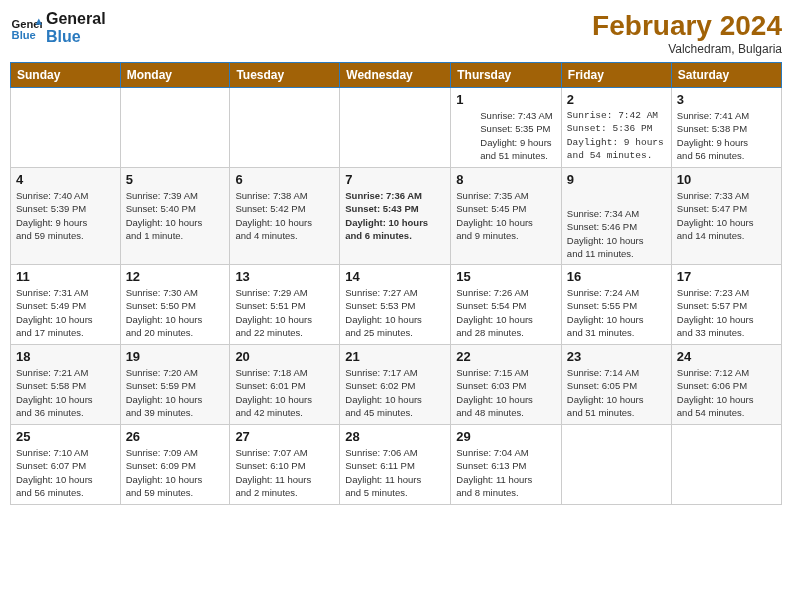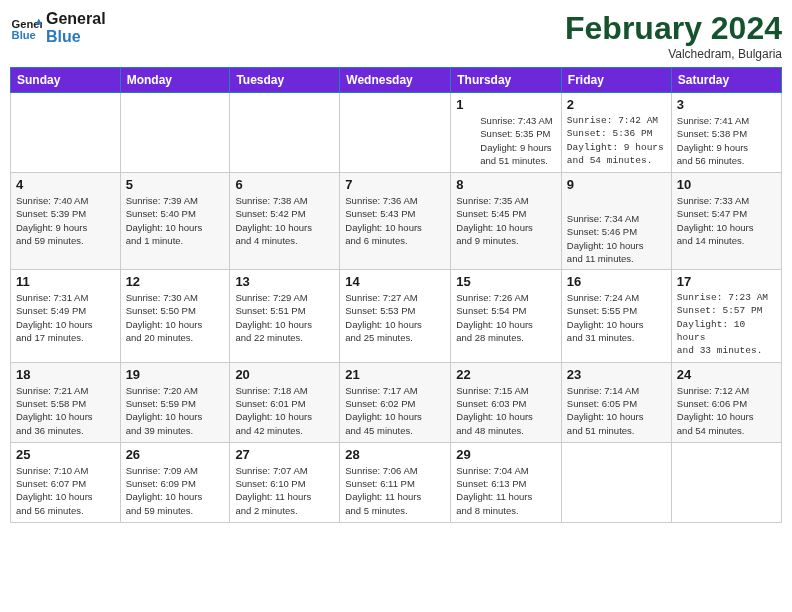--- a/index.html
+++ b/index.html
@@ -22,35 +22,35 @@
       gap: 4px;
     }
     .logo-icon {
       width: 32px;
       height: 32px;
     }
     .title-block {
       text-align: right;
     }
     .month-title {
-      font-size: 32px;
+      font-size: 28px;
       font-weight: bold;
-      color: #14532d;
+      color: #a16207;
     }
     .subtitle {
       font-size: 12px;
       color: #333;
     }
     table {
       width: 100%;
       border-collapse: collapse;
       font-size: 10px;
     }
     thead tr th {
-      background-color: #6d28d9;
+      background-color: #a16207;
       color: #fff;
       text-align: left;
       padding: 5px 6px;
       font-size: 12px;
       font-weight: bold;
       border: 1px solid #2a7abf;
     }
     tbody tr td {
       border: 1px solid #ccc;
       vertical-align: top;
@@ -158,21 +158,21 @@
         </td>
         <td>
           <span class="day-num">6</span>
           <div class="day-info" style="white-space: pre-line;">Sunrise: 7:38 AM
 Sunset: 5:42 PM
 Daylight: 10 hours
 and 4 minutes.</div>
         </td>
         <td>
           <span class="day-num">7</span>
-          <div class="day-info" style="white-space: pre-line;">Sunrise: 7:36 AM
+          <div class="day-info" style="white-space: pre-line; font-weight: bold;">Sunrise: 7:36 AM
 Sunset: 5:43 PM
 Daylight: 10 hours
 and 6 minutes.</div>
         </td>
         <td>
           <span class="day-num">8</span>
           <div class="day-info" style="white-space: pre-line;">Sunrise: 7:35 AM
 Sunset: 5:45 PM
 Daylight: 10 hours
 and 9 minutes.</div>
@@ -230,21 +230,21 @@
         </td>
         <td>
           <span class="day-num">16</span>
           <div class="day-info" style="white-space: pre-line;">Sunrise: 7:24 AM
 Sunset: 5:55 PM
 Daylight: 10 hours
 and 31 minutes.</div>
         </td>
         <td>
           <span class="day-num">17</span>
-          <div class="day-info" style="white-space: pre-line; font-family: Liberation Mono, monospace;">Sunrise: 7:23 AM
+          <div class="day-info" style="white-space: pre-line;">Sunrise: 7:23 AM
 Sunset: 5:57 PM
 Daylight: 10 hours
 and 33 minutes.</div>
         </td>
       </tr>
       <tr>
         <td>
           <span class="day-num">18</span>
           <div class="day-info" style="white-space: pre-line;">Sunrise: 7:21 AM
 Sunset: 5:58 PM

